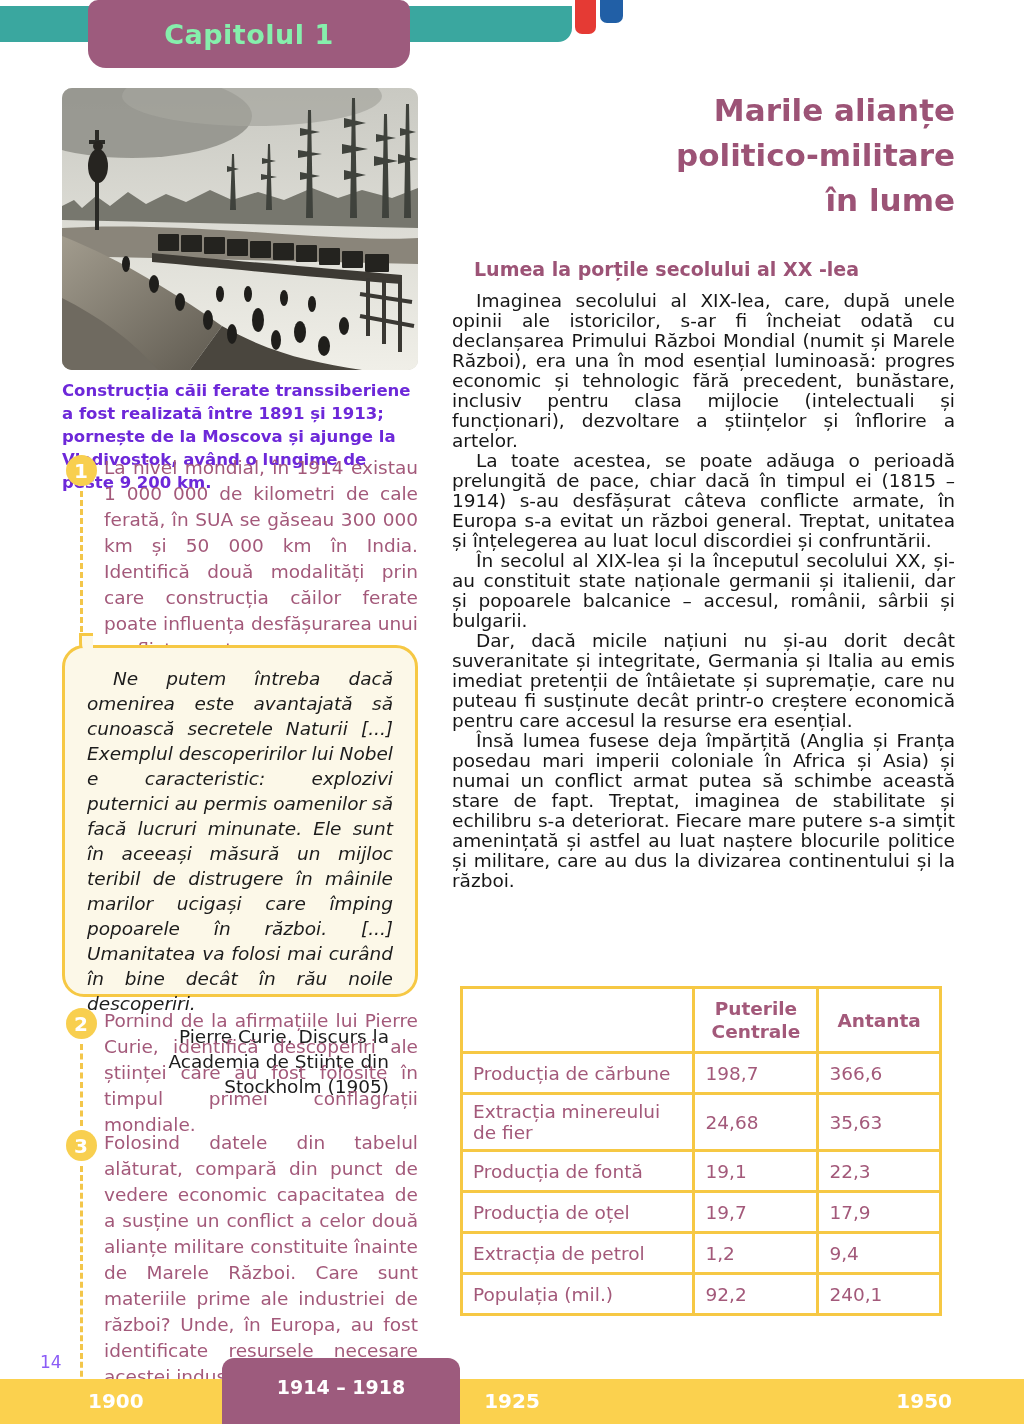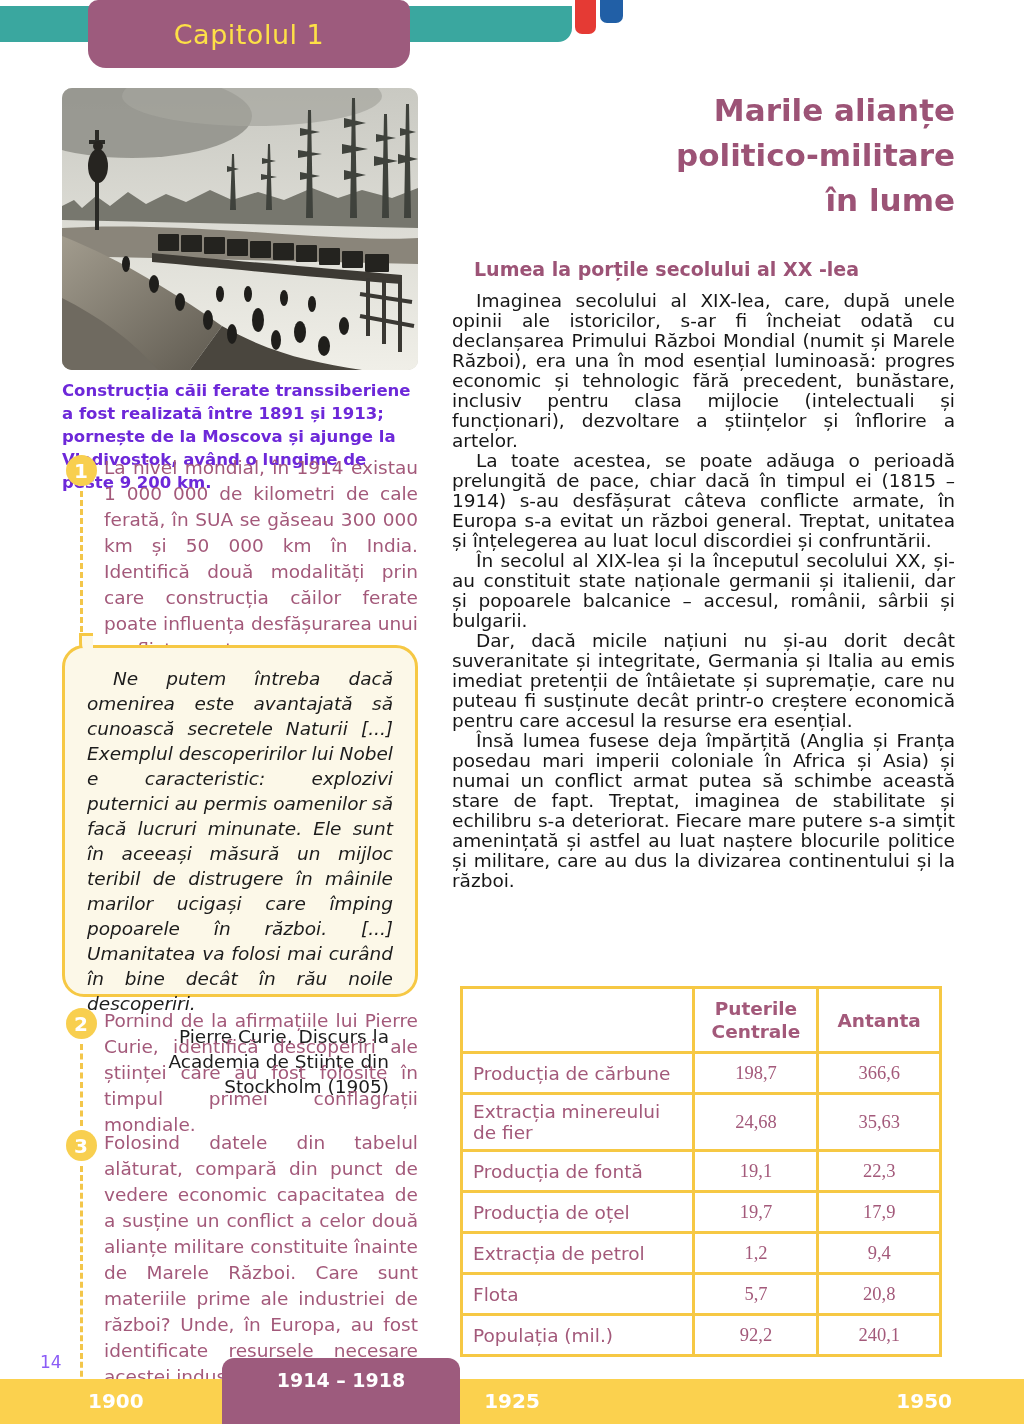--- a/index.html
+++ b/index.html
@@ -7,21 +7,21 @@
     position:relative;width:1024px;height:1424px;background:#ffffff;overflow:hidden;
     font-family:"DejaVu Sans","Liberation Sans",sans-serif;
   }
   
   .teal-band{position:absolute;left:0;top:6px;width:572px;height:36px;background:#3aa79f;
     border-radius:0 0 14px 0;}
   .tab-red{position:absolute;left:575px;top:0;width:21px;height:34px;background:#e53a34;border-radius:0 0 7px 7px;}
   .tab-blue{position:absolute;left:600px;top:0;width:23px;height:23px;background:#215fa6;border-radius:0 0 7px 7px;}
   .chapter-tab{position:absolute;left:88px;top:0;width:322px;height:68px;background:#9d5b7d;
     border-radius:10px 10px 18px 18px;display:flex;align-items:center;justify-content:center;}
-  .chapter-tab span{color:#fde047;font-weight:normal;font-size:27px;letter-spacing:.5px;}
+  .chapter-tab span{color:#86efac;font-weight:bold;font-size:27px;letter-spacing:.5px;}
   
   .left-col{position:absolute;left:62px;top:88px;width:356px;}
   .photo{position:absolute;left:0;top:0;width:356px;height:282px;border-radius:10px;overflow:hidden;background:#d8d6cf;}
   .photo svg{display:block;}
   .caption{position:absolute;left:0;top:291px;width:356px;text-align:left;font-weight:bold;
     color:#6d28d9;font-size:16.5px;line-height:23px;}
   .exercise{position:absolute;left:0;display:flex;width:356px;}
   .ex-marker{width:38px;display:flex;flex-direction:column;align-items:center;flex:none;}
   .ex-circle{width:31px;height:31px;border-radius:50%;background:#f8cf4f;color:#fff;font-weight:bold;
     font-size:20px;display:flex;align-items:center;justify-content:center;flex:none;}
@@ -44,32 +44,32 @@
   .section-heading{position:absolute;left:22px;top:170px;color:#9c5376;font-weight:bold;font-size:19px;}
   .body-text{position:absolute;left:0;top:203px;width:503px;color:#161616;font-size:18.5px;
     line-height:20px;text-align:justify;}
   .body-text p{margin:0;text-indent:24px;}
   
   .data-table{position:absolute;left:8px;top:898px;width:482px;border-collapse:collapse;
     color:#a3597a;font-size:18.5px;}
   .data-table td,.data-table th{border:3px solid #f6c844;padding:6px 10px;background:#fff;}
   .data-table th{font-weight:bold;text-align:center;line-height:23px;padding:8px 6px;}
   .data-table td.lbl{text-align:left;width:248px;}
-  .data-table td.num{text-align:center;width:108px;font-family:Liberation Serif, serif;}
+  .data-table td.num{width:108px;}
   .data-table tr{height:41px;}
   
   .page-num{position:absolute;left:40px;top:1352px;color:#8b5cf6;font-size:17px;}
   .year-band{position:absolute;left:0;top:1379px;width:1024px;height:45px;background:#fbd14e;}
   .year{position:absolute;top:0;height:45px;line-height:45px;color:#fff;font-weight:bold;font-size:20px;}
   .year-1900{left:88px;}
   .year-1925{left:50%;transform:translateX(-50%);}
   .year-1950{right:72px;}
   .era-box{position:absolute;left:222px;top:1358px;width:238px;height:66px;background:#9d5b7d;
     border-radius:12px 12px 0 0;text-align:center;}
-  .era-box span{display:inline-block;margin-top:11px;color:#fff;font-weight:bold;font-size:19px;}
+  .era-box span{display:inline-block;margin-top:18px;color:#fff;font-weight:bold;font-size:19px;}
 </style>
 </head>
 <body>
 
 <div class="page">
 
   <div class="teal-band"></div>
   <div class="tab-red"></div>
   <div class="tab-blue"></div>
   <div class="chapter-tab">
@@ -234,25 +234,20 @@
         <td class="lbl">Producția de oțel</td>
         <td class="num">19,7</td>
         <td class="num">17,9</td>
       </tr>
       <tr>
         <td class="lbl">Extracția de petrol</td>
         <td class="num">1,2</td>
         <td class="num">9,4</td>
       </tr>
       <tr>
-        <td class="lbl">Flota</td>
-        <td class="num">5,7</td>
-        <td class="num">20,8</td>
-      </tr>
-      <tr>
         <td class="lbl">Populația (mil.)</td>
         <td class="num">92,2</td>
         <td class="num">240,1</td>
       </tr>
     </tbody>
       </table>
   </div>
 
   <div class="page-num">14</div>
   <div class="year-band">

